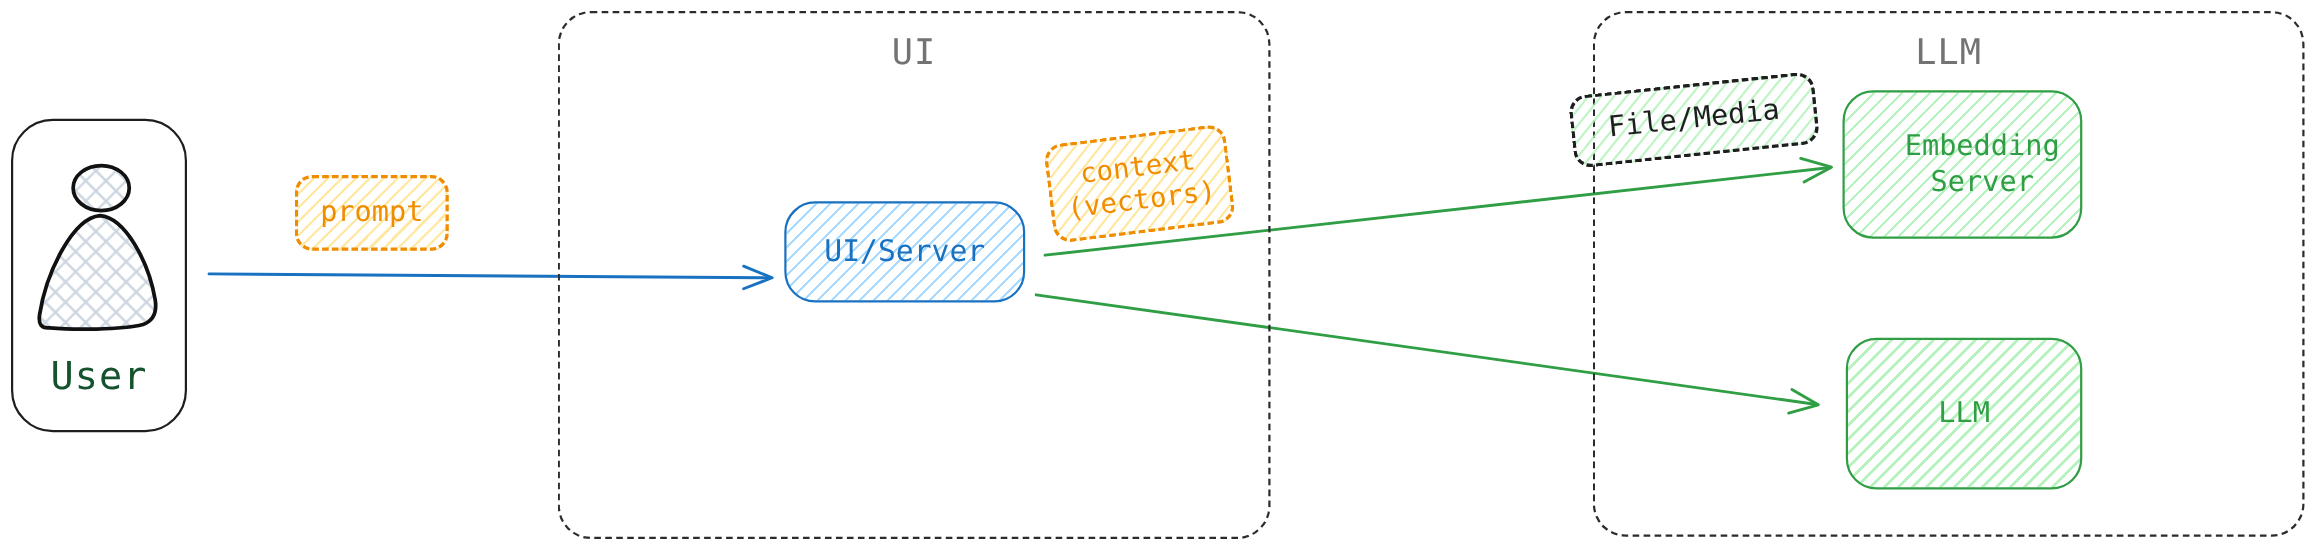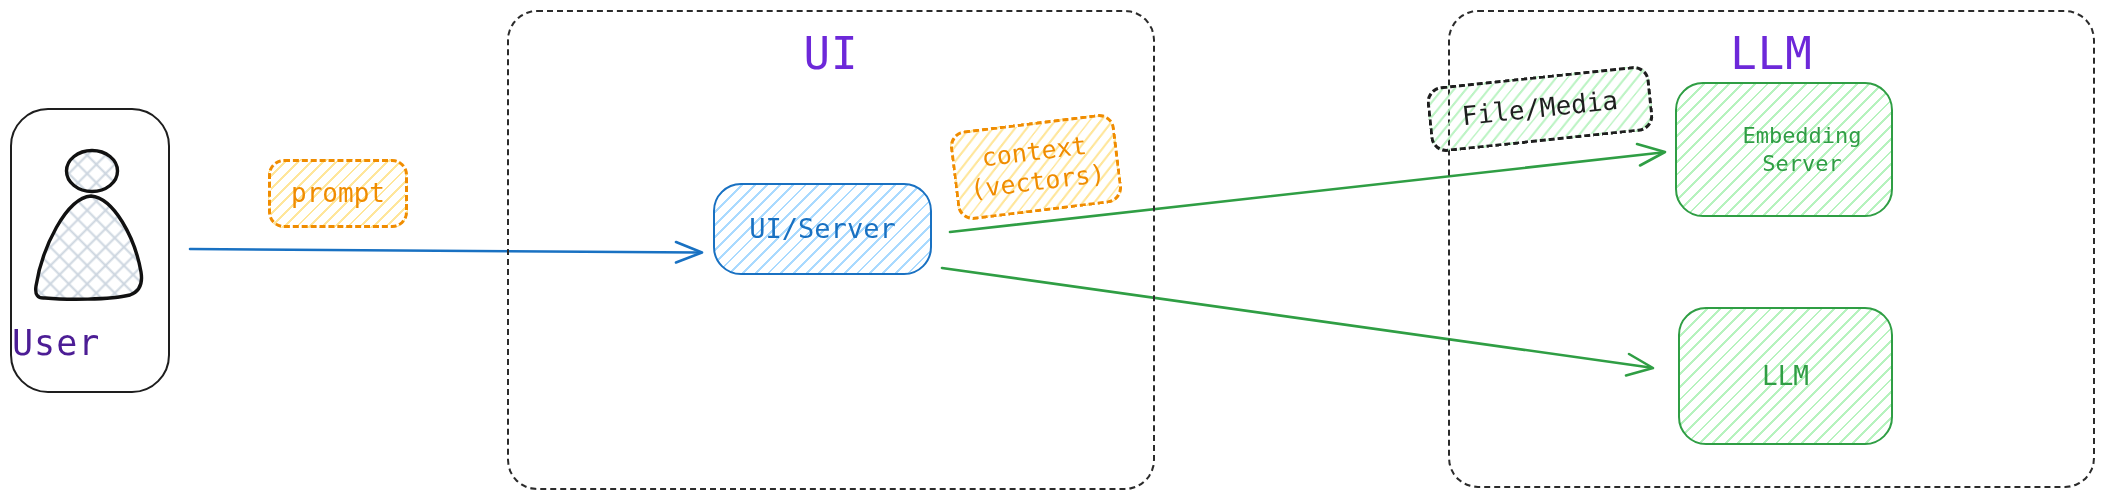--- a/index.html
+++ b/index.html
@@ -30,22 +30,23 @@
     left: 10px; top: 108px;
     width: 160px; height: 285px;
     border: 2.5px solid #1e1e1e;
     border-radius: 38px;
     background: #ffffff;
     box-sizing: border-box;
   }
   .user-label {
     position: absolute;
     left: 0; right: 0; bottom: 28px;
+    text-align: center;
     font-size: 35px;
-    color: #4c1d95;
+    color: #14532d;
     letter-spacing: 1px;
   }
   .person-svg {
     position: absolute;
     left: 20px; top: 36px;
     width: 118px; height: 158px;
   }
 
   
   .group-container {
@@ -53,22 +54,22 @@
     border-radius: 30px;
     background: transparent;
     box-sizing: border-box;
   }
   .ui-container { left: 507px; top: 10px; width: 648px; height: 480px; }
   .llm-container { left: 1448px; top: 10px; width: 647px; height: 478px; }
   .group-title {
     position: absolute;
     left: 0; right: 0; top: 16px;
     text-align: center;
-    font-size: 44px;
-    color: #6d28d9;
+    font-size: 32px;
+    color: #737373;
     letter-spacing: 1px;
   }
 
   
   .node-box {
     box-sizing: border-box;
     border-radius: 28px;
     display: flex;
     flex-direction: column;
     align-items: center;
@@ -84,21 +85,21 @@
       rgba(255,255,255,0) 2px, rgba(255,255,255,0) 9px);
   }
   .node-green {
     border: 2.5px solid #2f9e44;
     color: #2f9e44;
     background: repeating-linear-gradient(135deg,
       rgba(178,242,187,0.95) 0px, rgba(178,242,187,0.95) 2px,
       rgba(255,255,255,0) 2px, rgba(255,255,255,0) 9px);
   }
   .ui-server-box { left: 713px; top: 183px; width: 219px; height: 92px; font-size: 27px; }
-  .embedding-box { left: 1675px; top: 82px; width: 218px; height: 135px; font-size: 22px; padding-left: 36px; }
+  .embedding-box { left: 1675px; top: 82px; width: 218px; height: 135px; font-size: 26px; padding-left: 36px; }
   .llm-box { left: 1678px; top: 307px; width: 215px; height: 138px; font-size: 26px; }
 
   
   .tag-label {
     box-sizing: border-box;
     border-radius: 16px;
     display: flex;
     flex-direction: column;
     align-items: center;
     justify-content: center;

